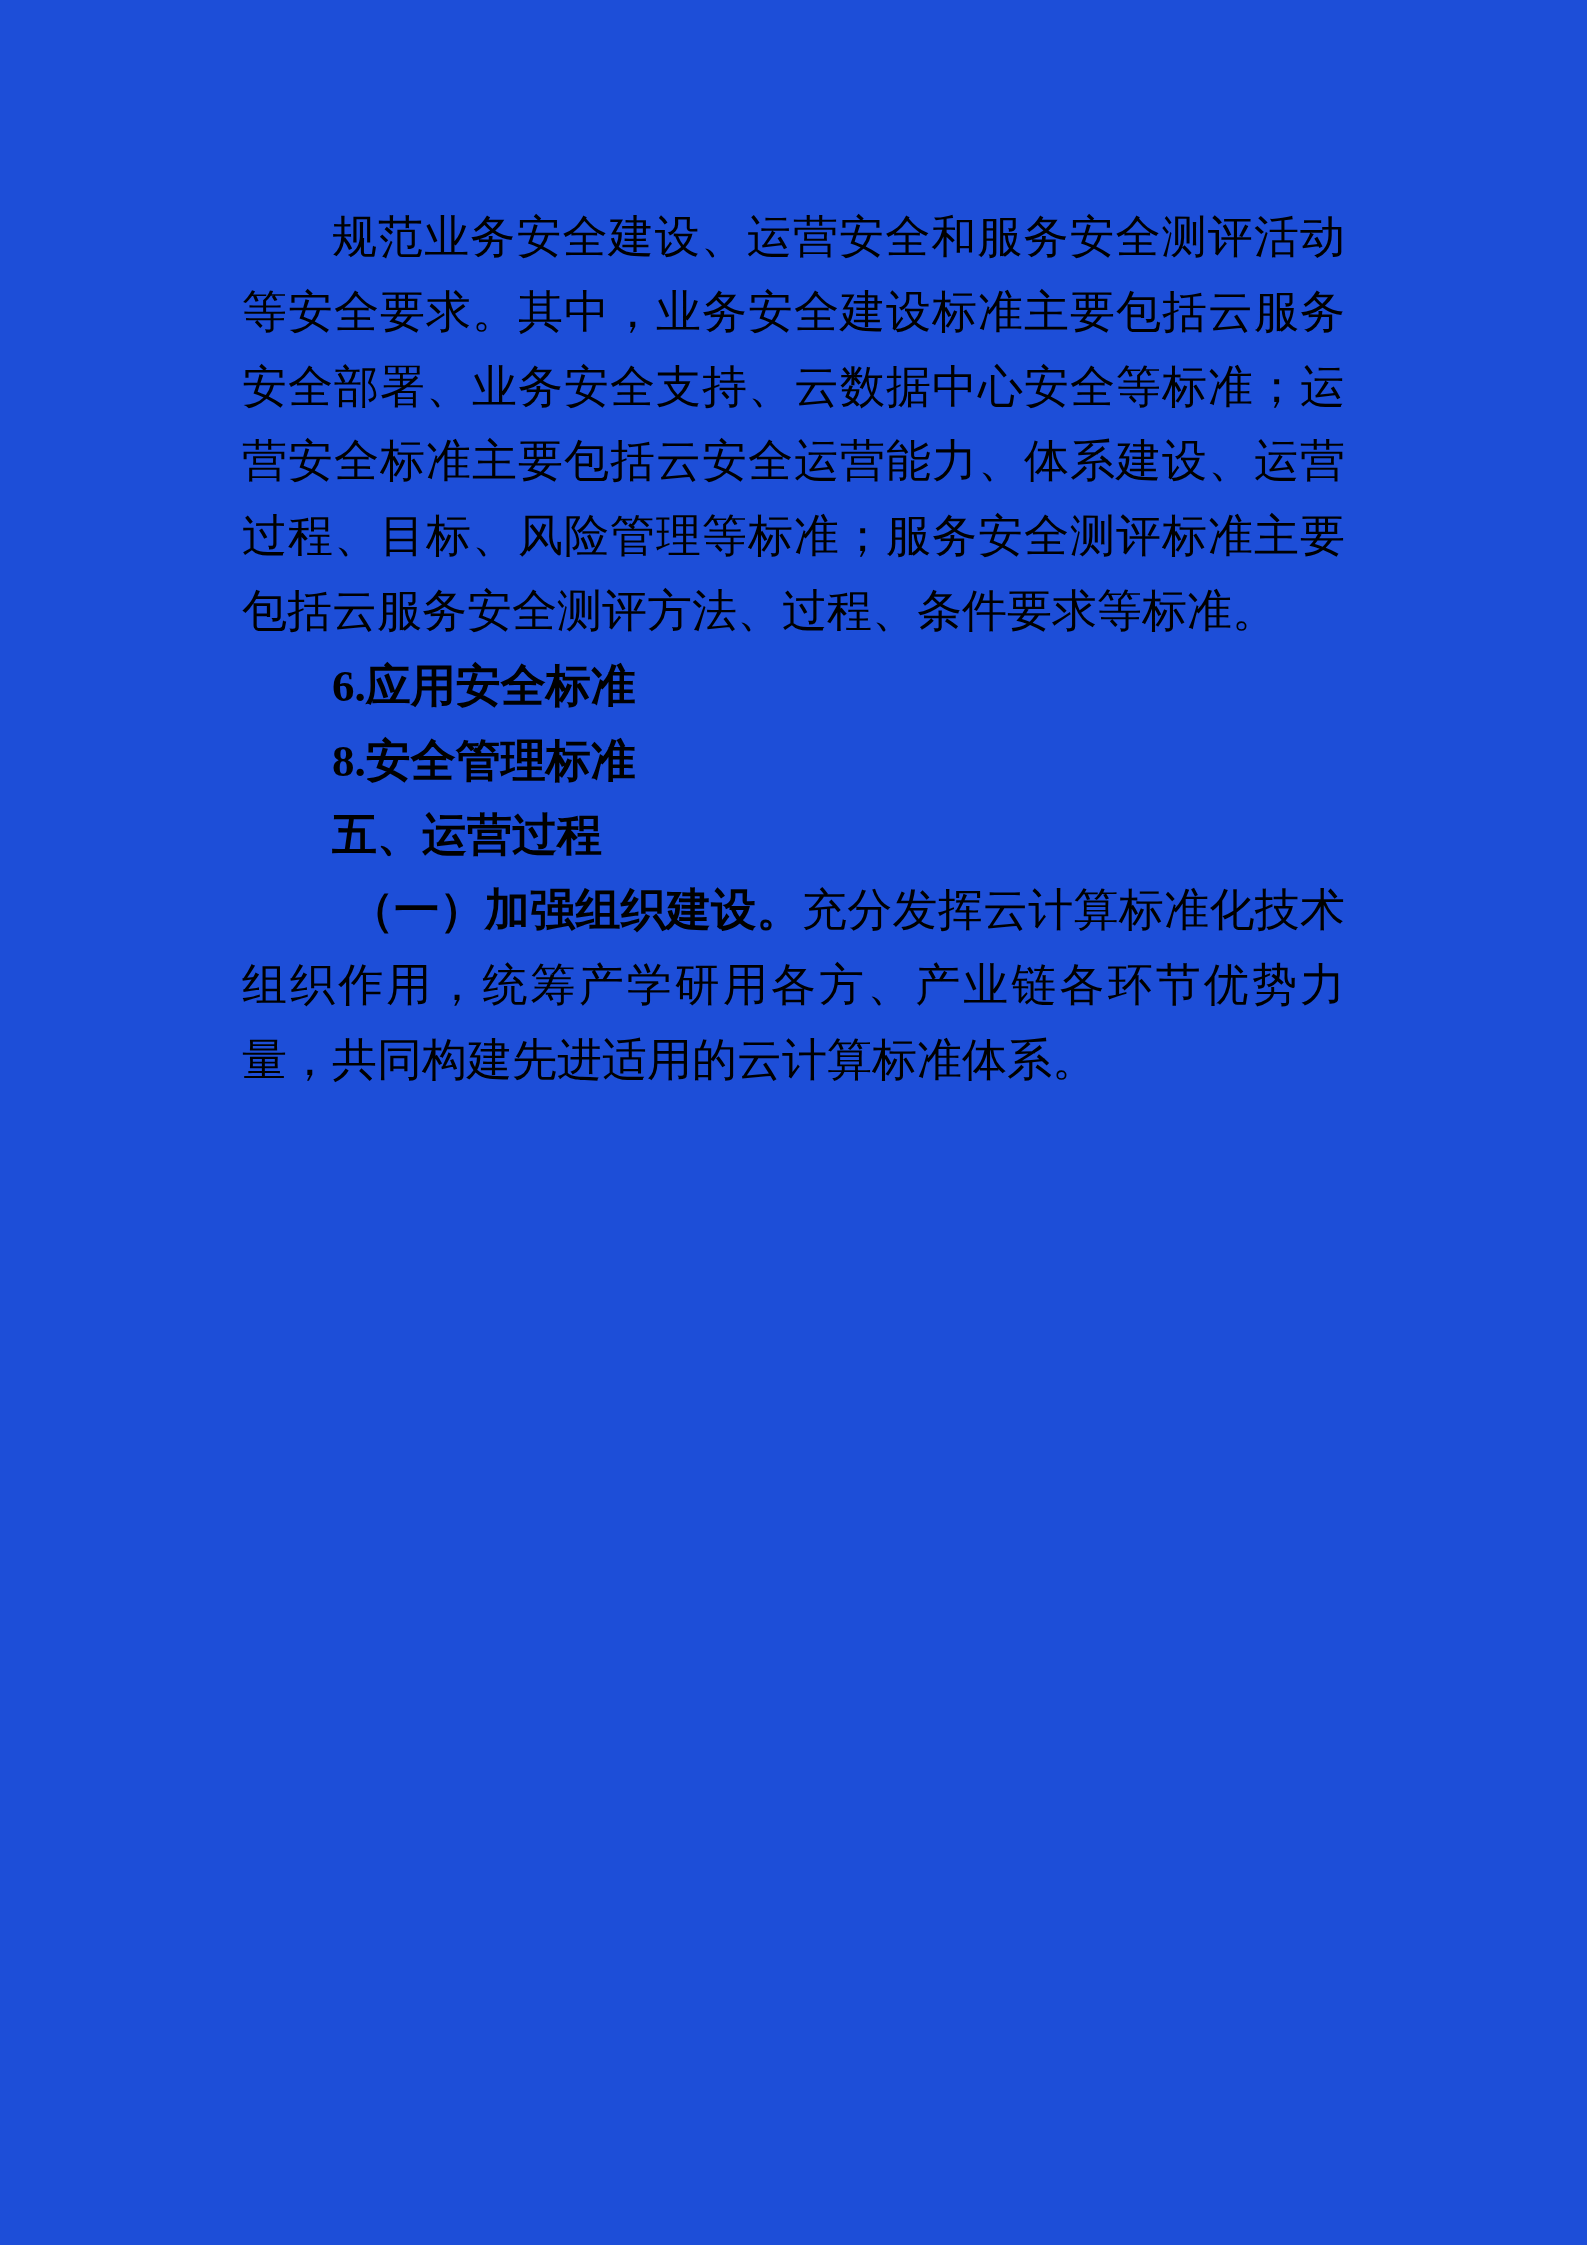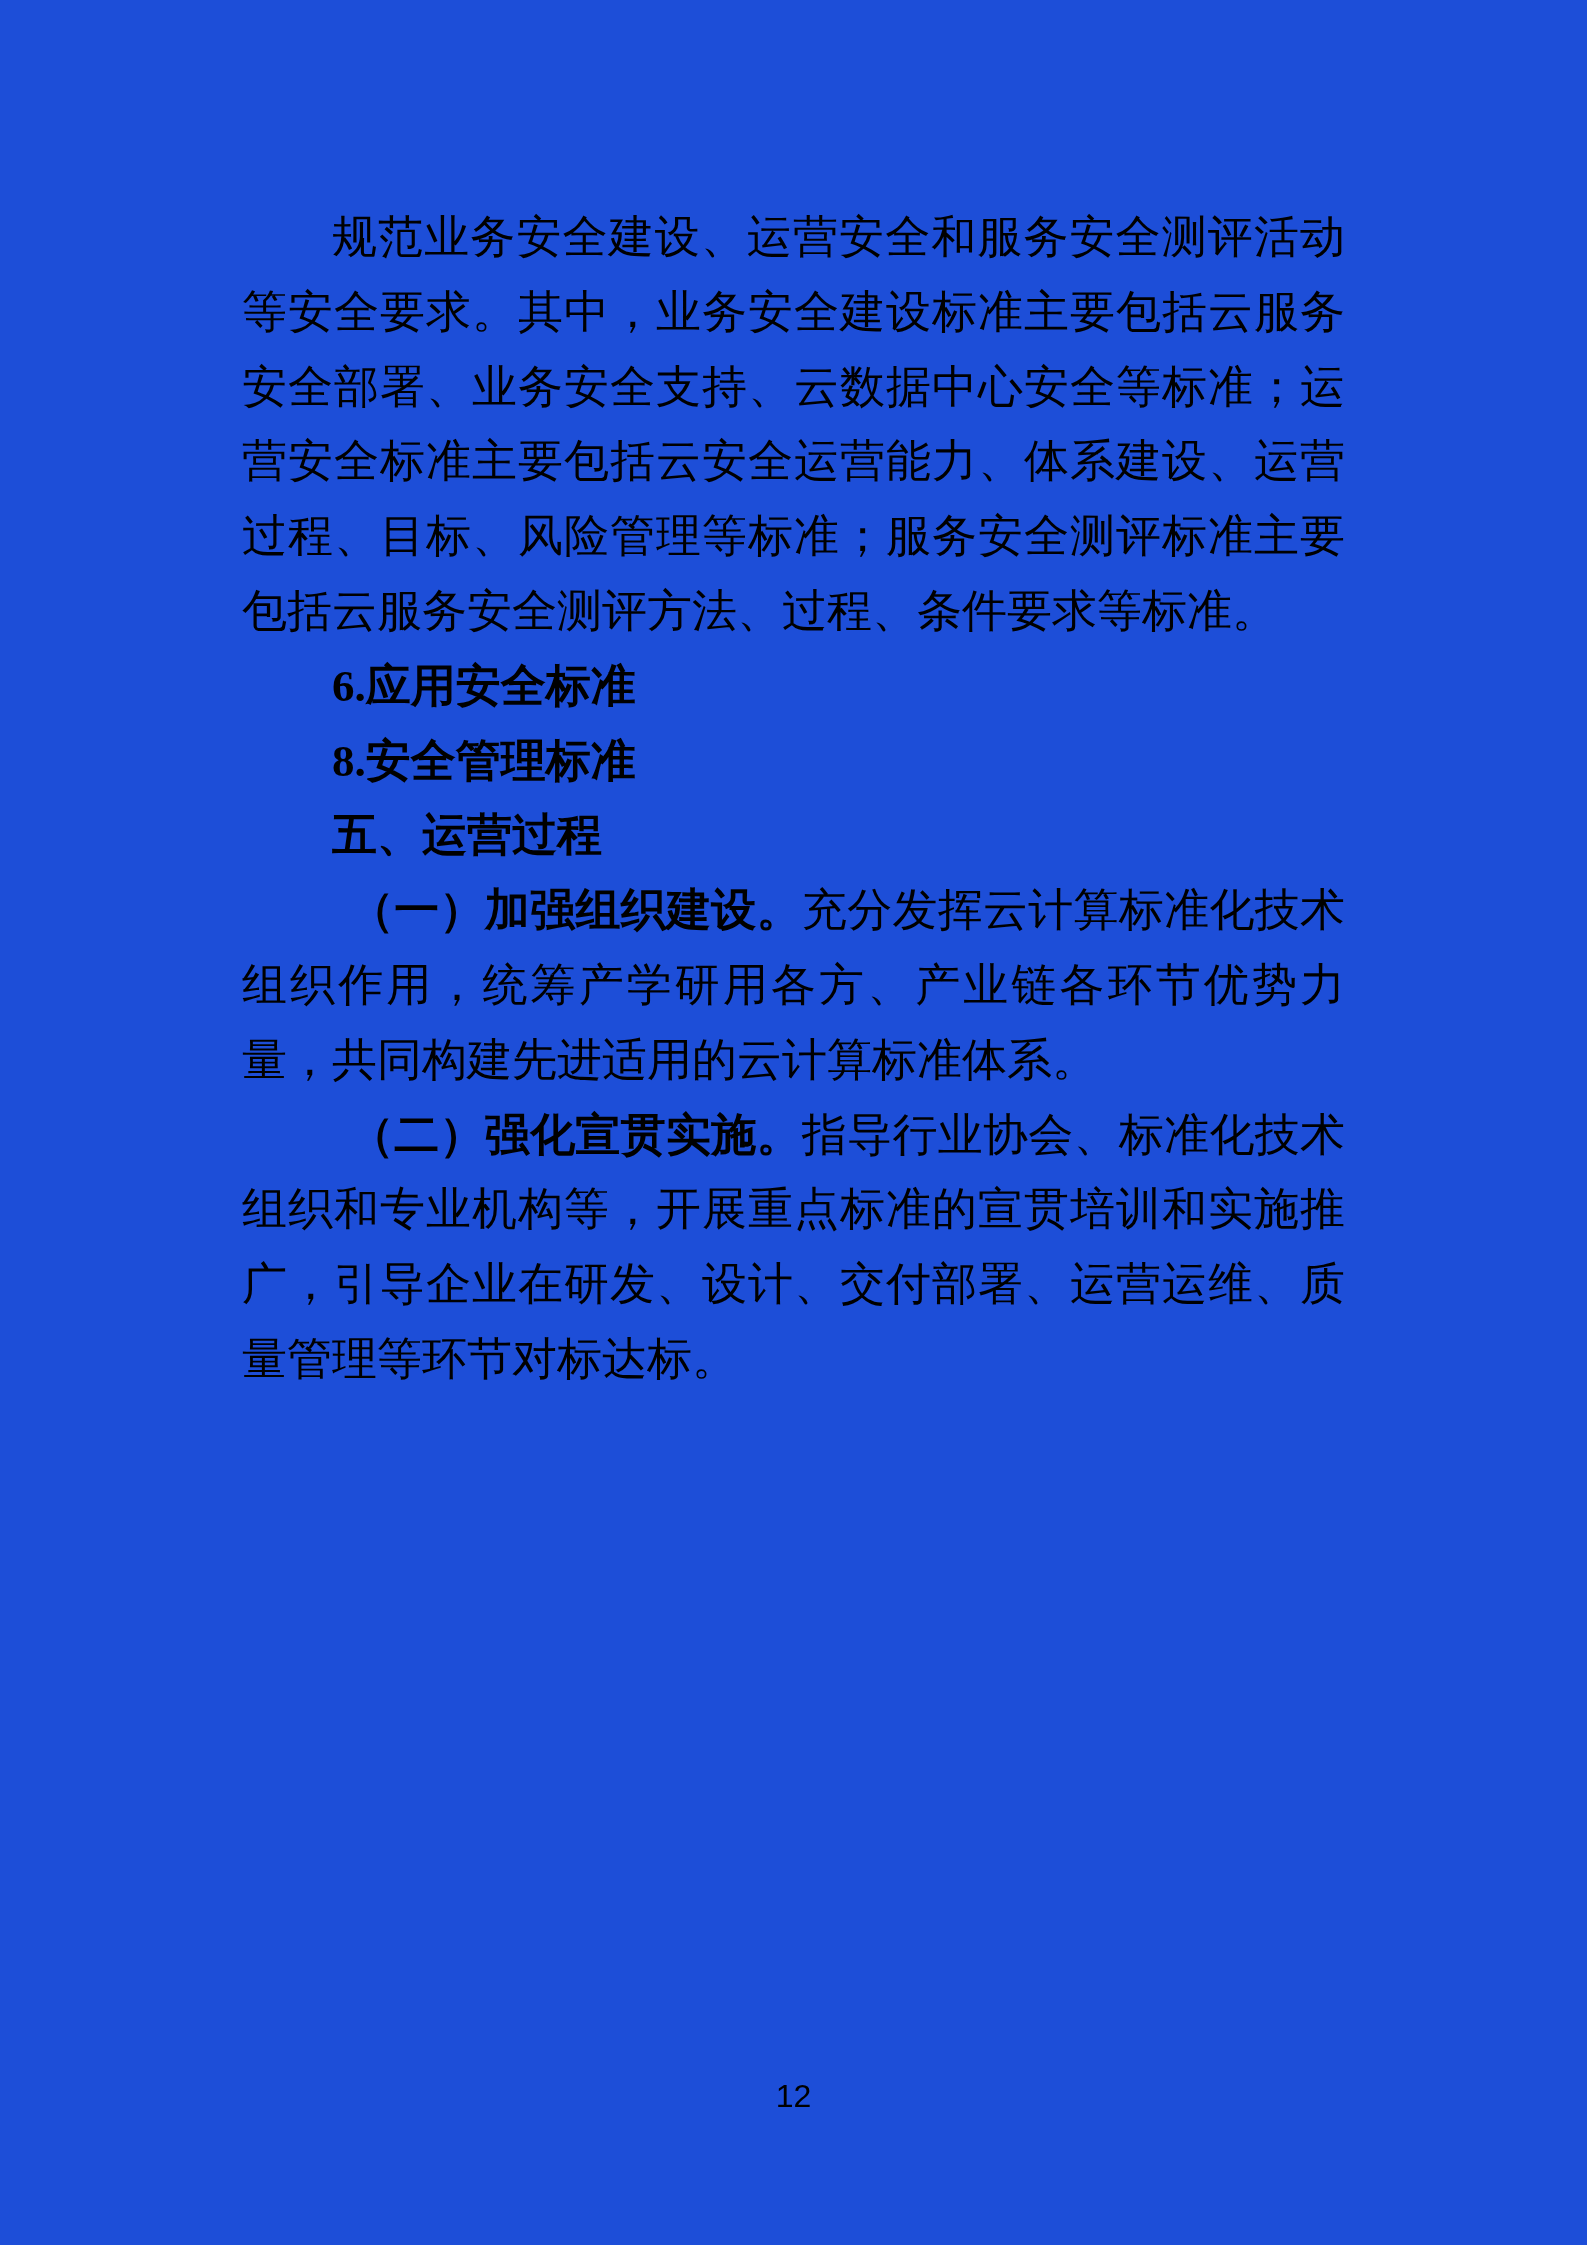--- a/index.html
+++ b/index.html
@@ -70,19 +70,17 @@
     <p class="num-heading">6.应用安全标准</p>
 
 
     <p class="num-heading">8.安全管理标准</p>
 
 
     <p class="major-heading">五、运营过程</p>
 
     <p class="body-para"><span class="lead">（一）加强组织建设。</span><span>充分发挥云计算标准化技术组织作用，统筹产学研用各方、产业链各环节优势力量，共同构建先进适用的云计算标准体系。</span></p>
 
-    <p class="body-para"><span class="lead">（二）强化宣贯实施。</span><span>指导行业协会、标准化技术组织和专业机构等，开展重点标准的宣贯培训和实施推广，引导企业在研发、设计、交付部署、运营运维、质量管理等环节对标达标。</span></p>
 
   </main>
 
-  <div class="footer">12</div>
 
 </div>
 
 </body></html>

